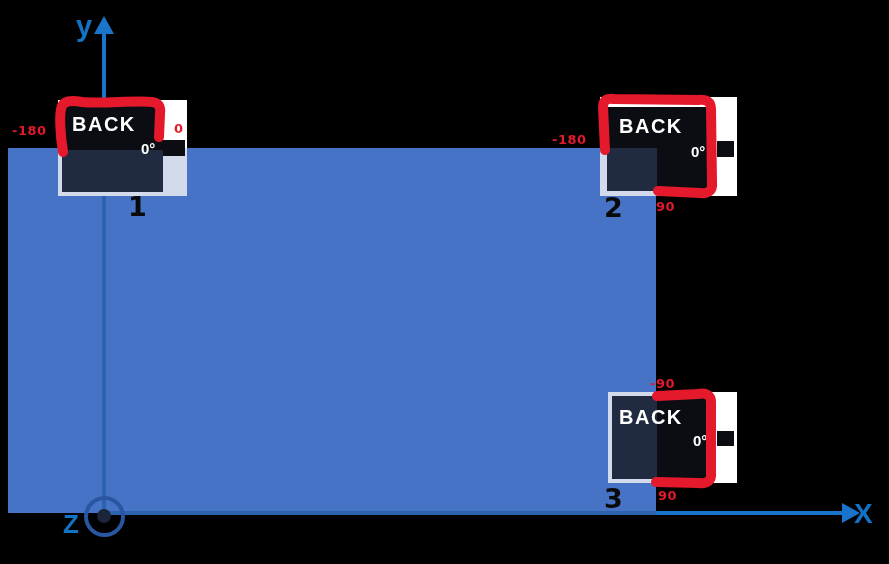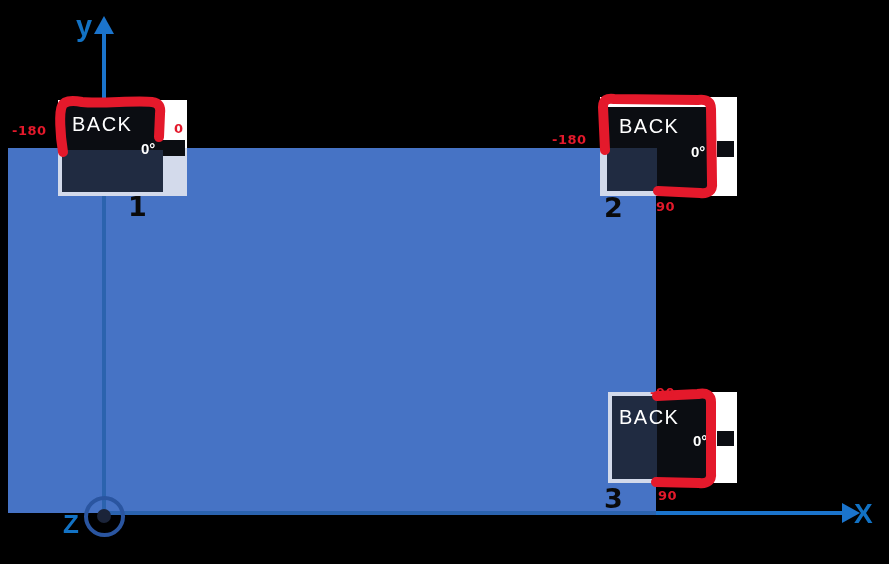--- a/index.html
+++ b/index.html
@@ -33,21 +33,21 @@
   .origin-dot{position:absolute;left:97px;top:509px;width:14px;height:14px;background:#1B2439;
     border-radius:50%;z-index:3;}
 
   
   .abs{position:absolute;}
   .phone-bg{background:#FFFFFF;z-index:10;}
   .phone-bg-shade{background:#D3DAEB;z-index:11;}
   .phone-body{background:#0B0D12;z-index:12;}
   .phone-body-shade{background:#202B41;z-index:13;}
   .phone-tab{background:#0B0D12;z-index:12;}
-  .back-label{position:absolute;color:#FFFFFF;font-weight:normal;font-size:20px;letter-spacing:1.5px;
+  .back-label{position:absolute;color:#FFFFFF;font-weight:bold;font-size:20px;letter-spacing:1.5px;
     z-index:14;line-height:1;}
   .angle-label{position:absolute;color:#FFFFFF;font-weight:bold;font-size:15px;z-index:14;line-height:1;}
 
   
   #markers{position:absolute;left:0;top:0;width:889px;height:564px;z-index:30;pointer-events:none;}
   #markers path{fill:none;stroke:#E4192B;stroke-width:10;stroke-linecap:round;stroke-linejoin:round;}
 
   
   .red-note{position:absolute;color:#E4192B;font-weight:bold;font-size:13px;z-index:40;line-height:1;
     font-family:"DejaVu Sans",sans-serif;letter-spacing:0.5px;}
@@ -101,21 +101,21 @@
 
   <div>
     <div class="abs phone-bg" style="left:608px;top:392px;width:129px;height:91px;"></div>
     <div class="abs phone-bg-shade" style="left:608px;top:392px;width:49px;height:91px;"></div>
     <div class="abs phone-body-shade" style="left:612px;top:396px;width:45px;height:83px;"></div>
     <div class="abs phone-body" style="left:657px;top:396px;width:56px;height:83px;"></div>
     <div class="abs phone-tab" style="left:717px;top:431px;width:17px;height:15px;"></div>
     <div class="back-label" style="left:619px;top:407px;">BACK</div>
     <div class="angle-label" style="left:693px;top:433px;">0°</div>
   </div>
-  <div class="red-note" style="left:650px;top:386px;">-90</div>
+  <div class="red-note" style="left:650px;top:377px;">-90</div>
   <div class="red-note" style="left:658px;top:489px;">90</div>
   <div class="num-label" style="left:604px;top:485px;">3</div>
 
   <svg id="markers" viewBox="0 0 889 564">
     <path d="M 63 152 C 60 134 59 112 62 106 C 64 101 72 100 82 102 C 102 104 136 100 152 102 C 159 103 161 107 160 114 L 159 137"></path>
     <path d="M 605 150 L 603 107 C 603 100 607 98 614 99 L 698 100 C 707 99 711 102 711 109 L 712 182 C 713 191 708 194 700 193 L 658 191"></path>
     <path d="M 657 396 L 698 394 C 707 392 711 396 711 402 L 711 472 C 712 481 707 484 699 483 L 656 482"></path>
   </svg>
 
 </div>

